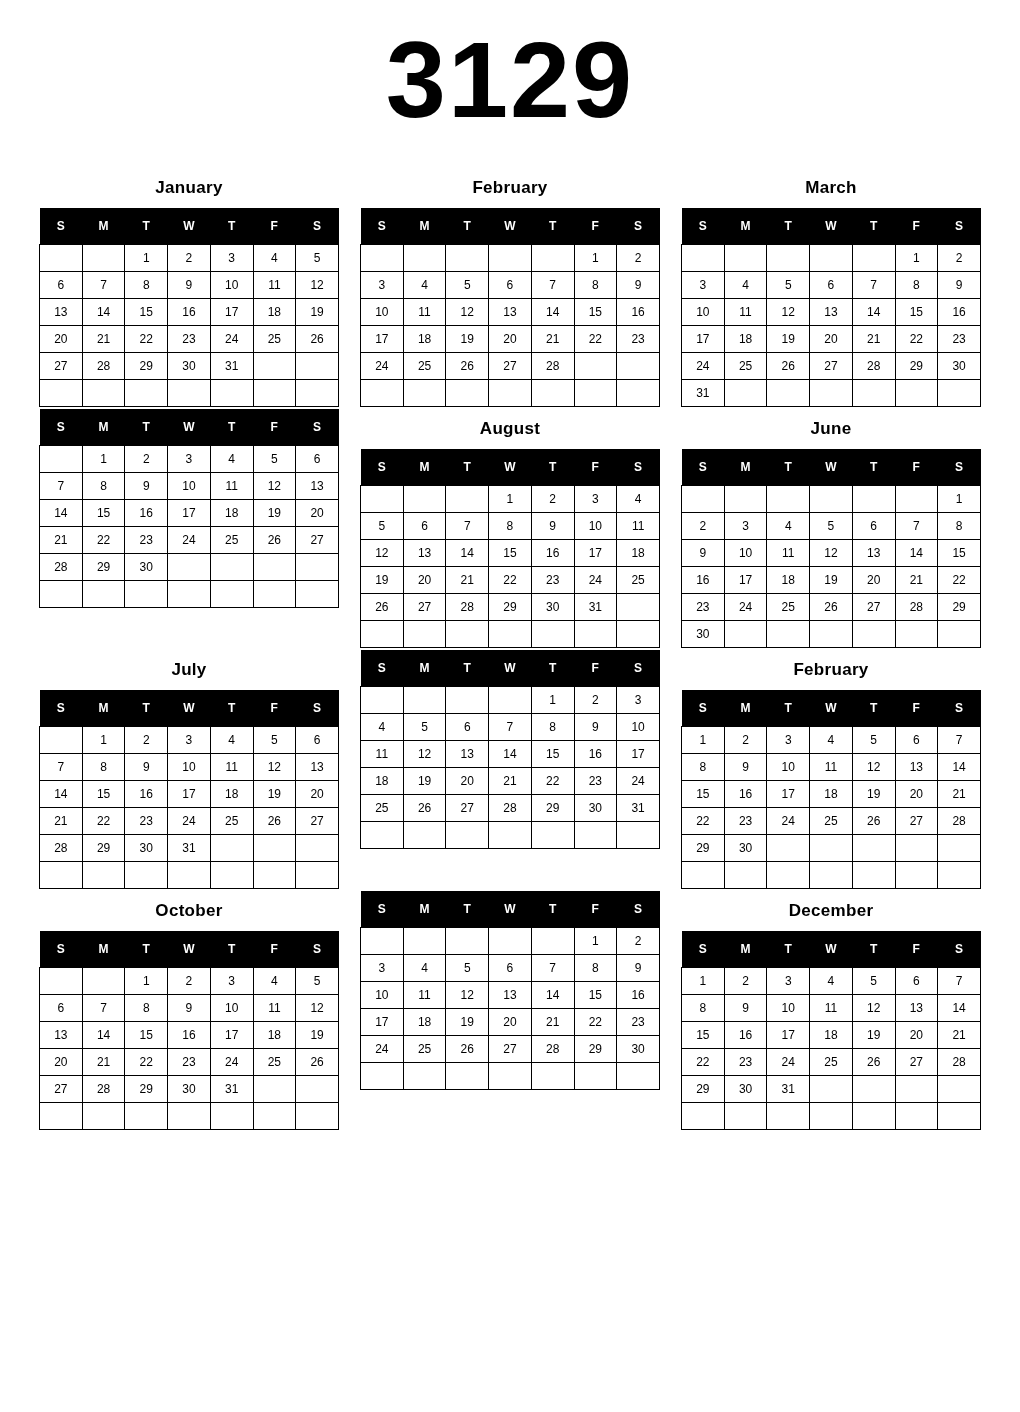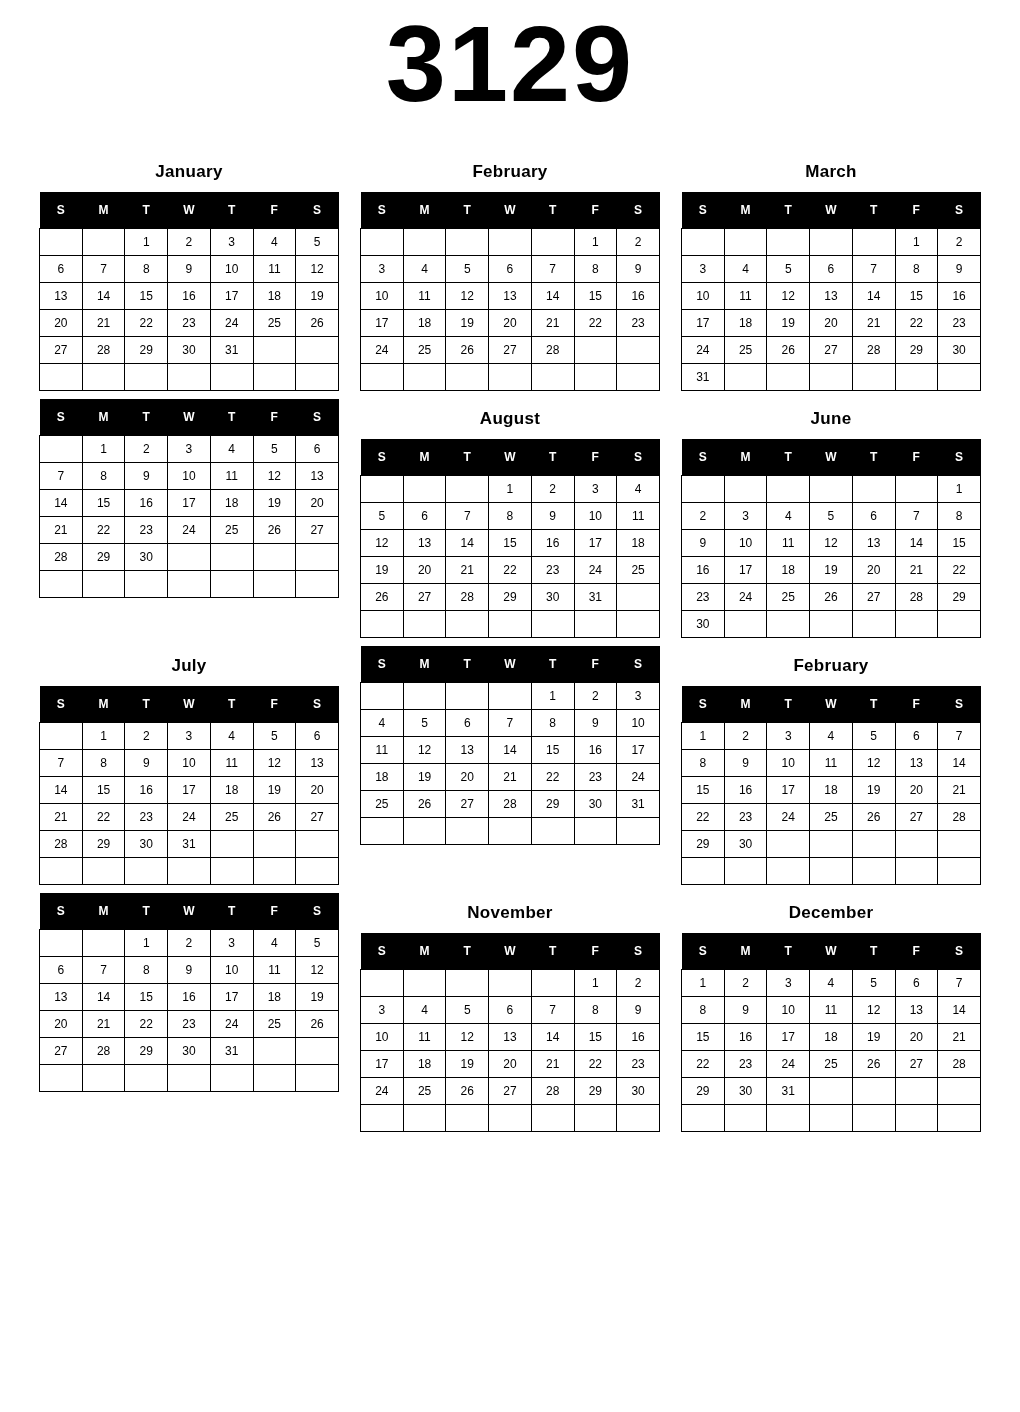--- a/index.html
+++ b/index.html
@@ -20,35 +20,35 @@
     height: 1412px;
     box-sizing: border-box;
     padding: 0;
   }
   #year-title {
     text-align: center;
     font-size: 108px;
     font-weight: bold;
     letter-spacing: 2px;
     line-height: 1;
-    padding-top: 10px;
+    padding-top: 26px;
     margin: 0;
     font-family: "Liberation Sans", sans-serif;
   }
   #months-grid {
     margin-top: 34px;
     display: grid;
     grid-template-columns: repeat(3, 300px);
     column-gap: 21px;
     row-gap: 0px;
     justify-content: center;
   }
   .month {
     width: 300px;
-    margin-bottom: 8px;
+    margin-bottom: 2px;
   }
   .month-name {
     text-align: center;
     font-size: 17px;
     font-weight: bold;
     margin: 0 0 10px 0;
     padding-top: 10px;
     letter-spacing: 0.3px;
   }
   table.cal {
@@ -725,20 +725,21 @@
               <td class="empty"></td>
               <td class="empty"></td>
               <td class="empty"></td>
               <td class="empty"></td>
               <td class="empty"></td>
             </tr>
           </tbody>
         </table>
       </div>
       <div class="month">
+        <div class="month-name">October</div>
         <table class="cal">
           <thead>
             <tr>
               <th>S</th>
               <th>M</th>
               <th>T</th>
               <th>W</th>
               <th>T</th>
               <th>F</th>
               <th>S</th>
@@ -796,21 +797,20 @@
               <td class="empty"></td>
               <td class="empty"></td>
               <td class="empty"></td>
               <td class="empty"></td>
               <td class="empty"></td>
             </tr>
           </tbody>
         </table>
       </div>
       <div class="month">
-        <div class="month-name">November</div>
         <table class="cal">
           <thead>
             <tr>
               <th>S</th>
               <th>M</th>
               <th>T</th>
               <th>W</th>
               <th>T</th>
               <th>F</th>
               <th>S</th>

